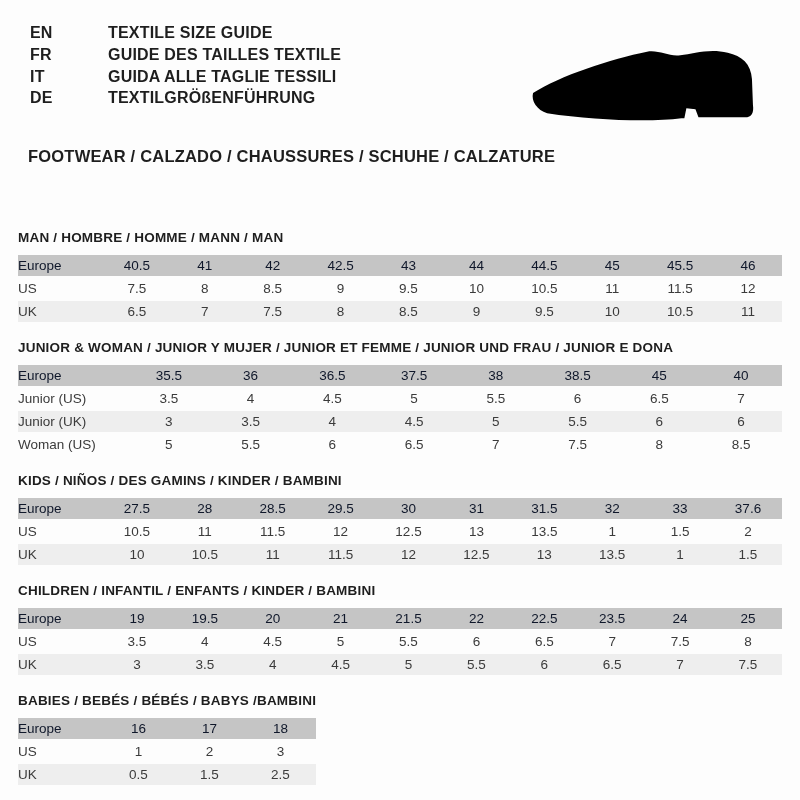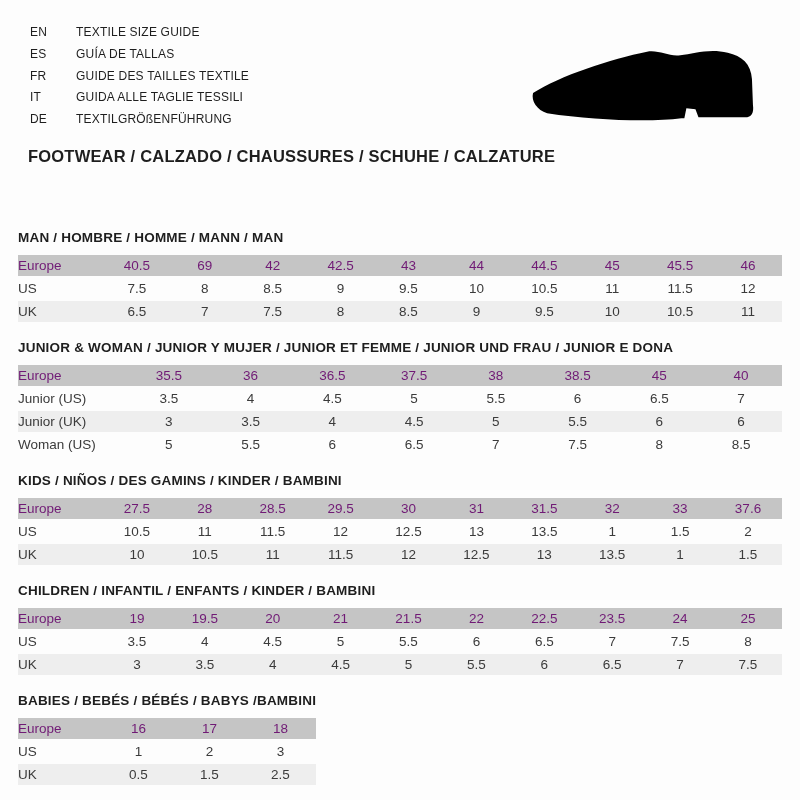--- a/index.html
+++ b/index.html
@@ -14,21 +14,21 @@
   body{
     width:800px;height:800px;
     font-family:"Liberation Sans",sans-serif;
     color:var(--text);
     -webkit-font-smoothing:antialiased;
   }
   .page{position:relative;width:800px;height:800px;overflow:hidden;background:var(--row-bg);}
 
   
   .lang-list{position:absolute;top:22px;left:30px;}
-  .lang-row{display:flex;font-weight:normal;font-size:12px;line-height:21.8px;color:var(--title-text);letter-spacing:.2px;}
+  .lang-row{display:flex;font-weight:bold;font-size:16px;line-height:21.8px;color:var(--title-text);letter-spacing:.2px;gap:32px;}
   .lang-code{width:46px;flex:0 0 46px;}
   .shoe-wrap{position:absolute;top:46px;left:531px;width:226px;height:78px;}
   .shoe-wrap svg{display:block;width:100%;height:100%;}
   .category-line{
     position:absolute;top:147px;left:28px;
     font-weight:bold;font-size:16.5px;letter-spacing:.2px;color:var(--title-text);text-align:center;
   }
 
   
   .sections{position:absolute;top:226px;left:18px;width:764px;}
@@ -37,36 +37,32 @@
     font-weight:bold;font-size:13.5px;line-height:15px;
     margin:4px 0 8px 0;color:var(--title-text);letter-spacing:.2px;
   }
   table.size-table{
     border-collapse:separate;border-spacing:0 2px;
     table-layout:fixed;font-size:13.5px;color:var(--text);
   }
   table.size-table td{height:21px;padding:0;overflow:hidden;white-space:nowrap;}
   td.lbl{text-align:left;padding-left:8px;}
   td.val{text-align:center;}
-  tr.r-head td{background:var(--header-row-bg);color:#701a75;}
+  tr.r-head td{background:var(--header-row-bg);color:#0f172a;}
   tr.r-shade td{background:var(--alt-row-bg);}
 </style>
 </head>
 <body>
 
 <div class="page">
 
   <div class="lang-list">
     <div class="lang-row">
       <span class="lang-code">EN</span>
       <span class="lang-title">TEXTILE SIZE GUIDE</span>
-    </div>
-    <div class="lang-row">
-      <span class="lang-code">ES</span>
-      <span class="lang-title">GUÍA DE TALLAS</span>
     </div>
     <div class="lang-row">
       <span class="lang-code">FR</span>
       <span class="lang-title">GUIDE DES TAILLES TEXTILE</span>
     </div>
     <div class="lang-row">
       <span class="lang-code">IT</span>
       <span class="lang-title">GUIDA ALLE TAGLIE TESSILI</span>
     </div>
     <div class="lang-row">
@@ -109,21 +105,21 @@
             <col>
             <col>
             <col>
             <col>
             <col>
           </colgroup>
           <tbody>
             <tr class="r-head">
               <td class="lbl">Europe</td>
               <td class="val">40.5</td>
-              <td class="val">69</td>
+              <td class="val">41</td>
               <td class="val">42</td>
               <td class="val">42.5</td>
               <td class="val">43</td>
               <td class="val">44</td>
               <td class="val">44.5</td>
               <td class="val">45</td>
               <td class="val">45.5</td>
               <td class="val">46</td>
             </tr>
             <tr class="">

